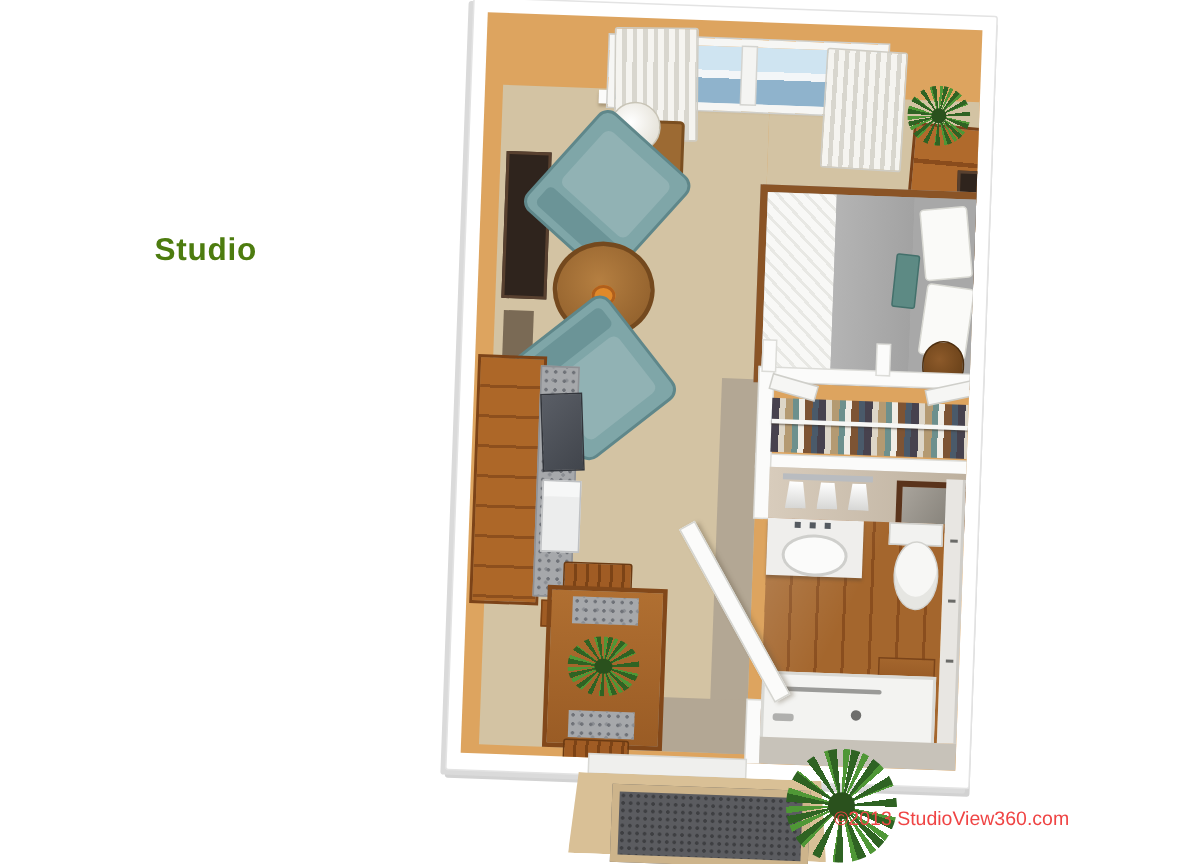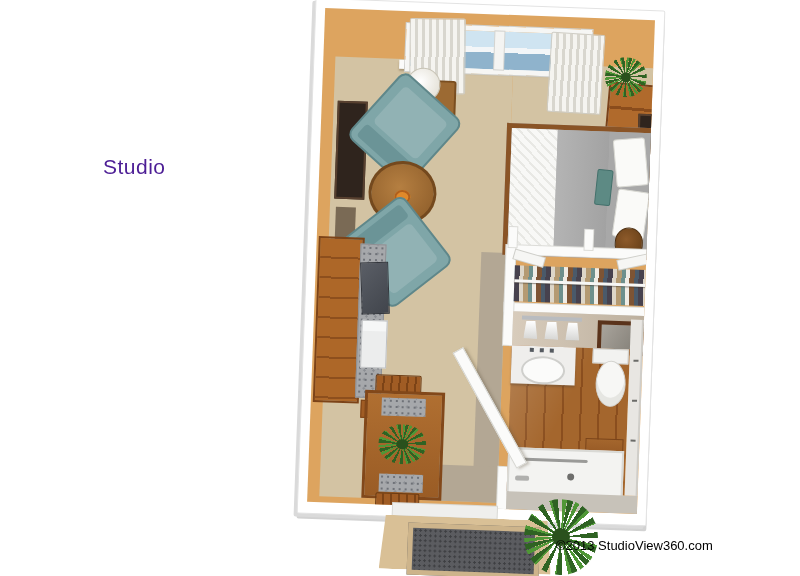--- a/index.html
+++ b/index.html
@@ -1,23 +1,23 @@
 <!DOCTYPE html>
 <html><head>
 <meta charset="utf-8">
 <style>
   html,body{margin:0;padding:0;}
   body{width:800px;height:576px;background:#ffffff;overflow:hidden;
        font-family:"Liberation Sans",sans-serif;position:relative;}
   .abs{position:absolute;}
 
   
-  #studio-label{left:103px;top:155px;font-size:21px;font-weight:normal;
-    color:#4c1d95;letter-spacing:.5px;}
-  #copyright{left:556px;top:538px;font-size:13px;color:#000000;}
+  #studio-label{left:103px;top:155px;font-size:21px;font-weight:bold;
+    color:#4d7c0f;letter-spacing:.5px;}
+  #copyright{left:556px;top:538px;font-size:13px;color:#ef4444;}
 
   
   #plan{left:306px;top:4px;width:350px;height:516px;
     transform:rotate(2.1deg);transform-origin:50% 50%;}
   #plan-shell{inset:0;background:#ffffff;border:1px solid #e3e3e3;border-radius:2px;
     box-shadow:-3px 3px 0 #dadada,0 5px 0 #d2d2d2;}
   #plan-interior{left:10px;top:10px;right:10px;bottom:12px;background:#dda45f;overflow:hidden;}
 
   
   .carpet{background:#d3c3a3;}

